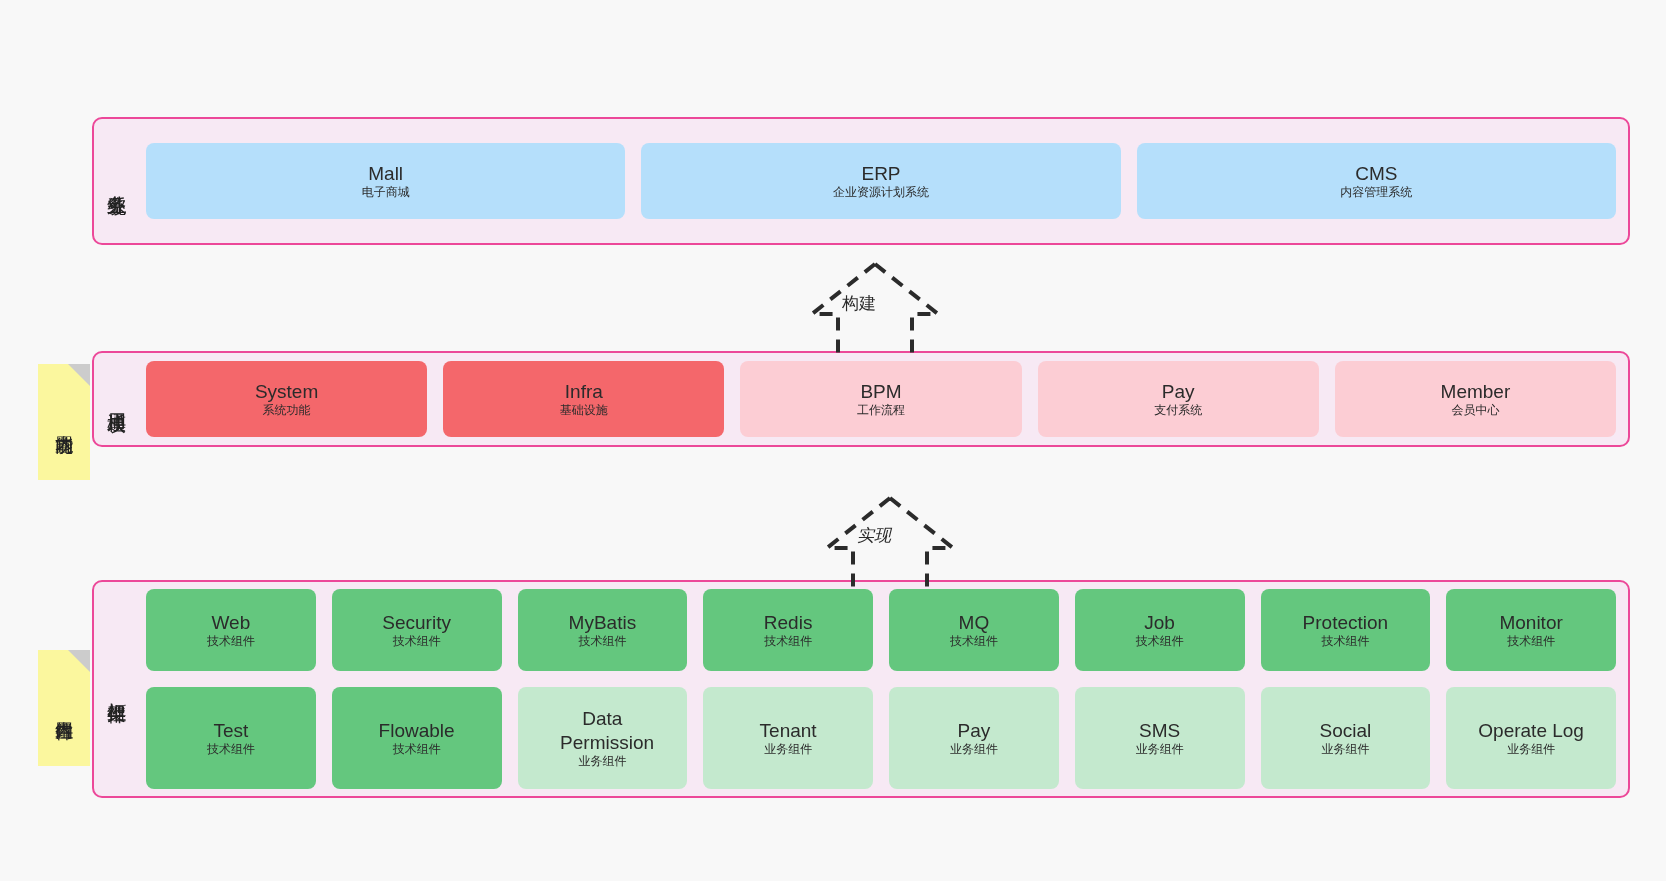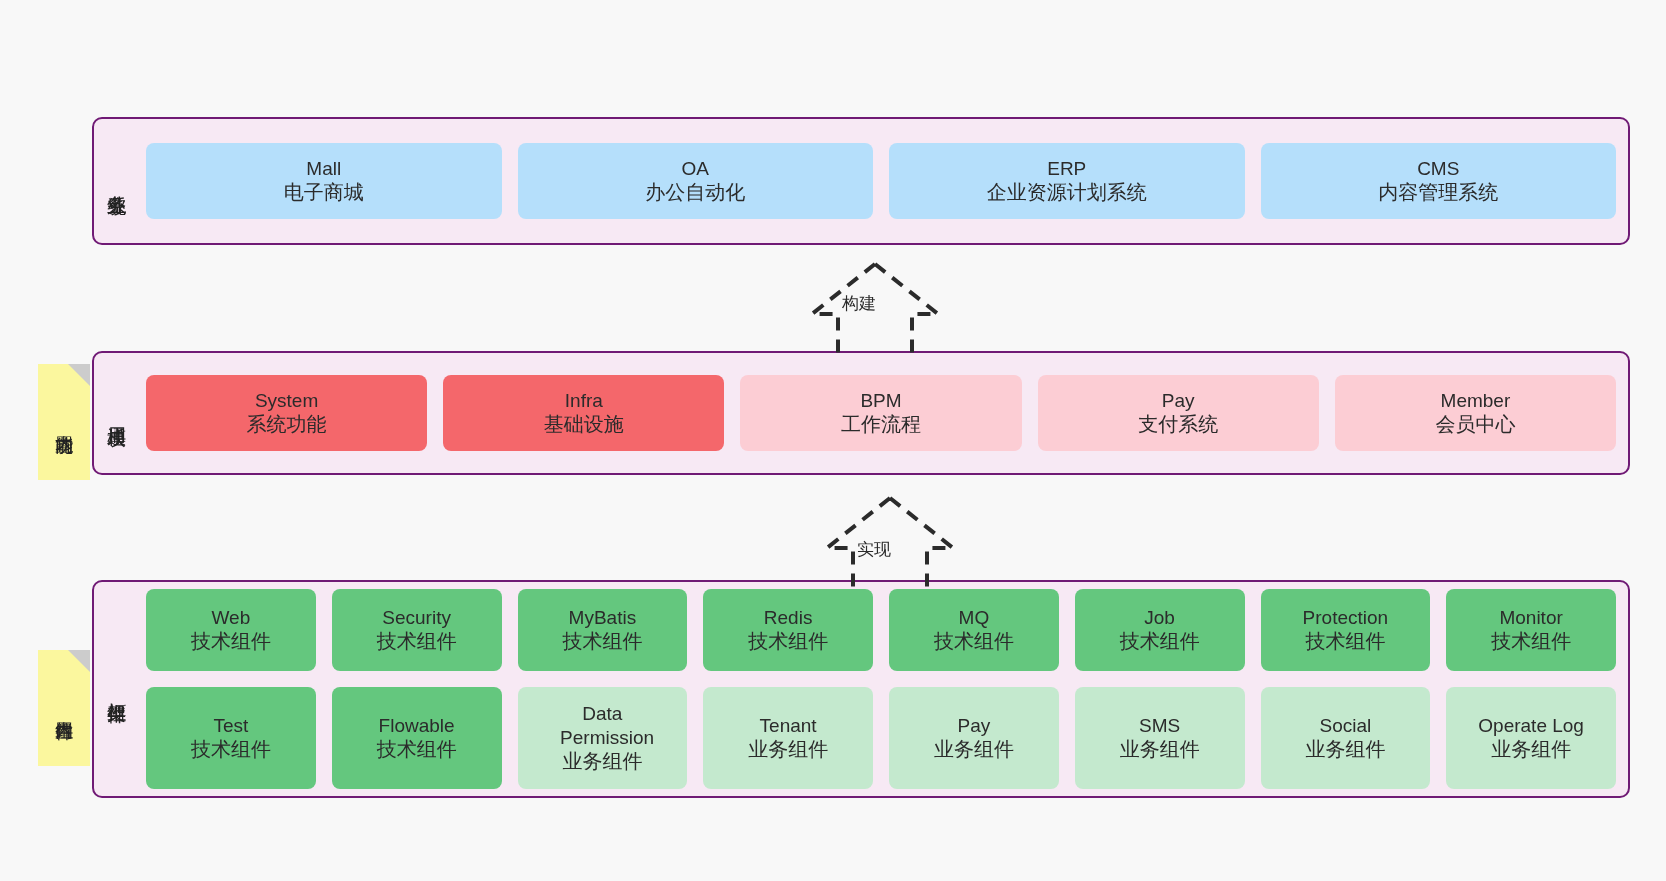--- a/index.html
+++ b/index.html
@@ -18,21 +18,21 @@
 
   .canvas {
     position: absolute;
     inset: 0;
   }
 
   
   .layer {
     position: absolute;
     background: #f7e9f4;
-    border: 2px solid #701a75;
+    border: 2px solid #ec4899;
     border-radius: 10px;
     box-sizing: border-box;
     display: flex;
     align-items: stretch;
   }
 
   .layer-title {
     width: 46px;
     flex: 0 0 46px;
     display: flex;
@@ -74,21 +74,21 @@
     text-align: center;
     box-sizing: border-box;
     padding: 6px 4px;
     line-height: 1.25;
   }
   .card .t1 {
     font-size: 19px;
     color: #2b2b2b;
   }
   .card .t2 {
-    font-size: 20px;
+    font-size: 12px;
     color: #2b2b2b;
   }
 
   .card.blue      { background: #b5dffb; }
   .card.red       { background: #f4676b; }
   .card.pink      { background: #fccdd4; }
   .card.green     { background: #64c77e; }
   .card.lightgreen{ background: #c4e9ce; }
 
   
@@ -141,43 +141,39 @@
 
   <div class="layer" id="layer-business" style="left:92px; top:117px; width:1538px; height:128px;">
     <div class="layer-title">业务系统</div>
     <div class="layer-body">
       <div class="row" style="height:76px;">
         <div class="card blue">
           <div class="t1">Mall</div>
           <div class="t2">电子商城</div>
         </div>
         <div class="card blue">
-          <div class="t1">OA</div>
-          <div class="t2">办公自动化</div>
-        </div>
-        <div class="card blue">
           <div class="t1">ERP</div>
           <div class="t2">企业资源计划系统</div>
         </div>
         <div class="card blue">
           <div class="t1">CMS</div>
           <div class="t2">内容管理系统</div>
         </div>
       </div>
     </div>
   </div>
 
   <div class="connector" style="left:800px; top:258px; width:150px; height:98px;">
     <svg width="150" height="98" viewBox="0 0 150 98">
       <path d="M75 6 L138 56 L112 56 L112 96 M75 6 L12 56 L38 56 L38 96" fill="none" stroke="#2b2b2b" stroke-width="4" stroke-dasharray="13,9" stroke-linecap="butt" stroke-linejoin="miter"></path>
     </svg>
     <div class="connector-label" style="left:42px; top:34px;">构建</div>
   </div>
 
-  <div class="layer" id="layer-common" style="left:92px; top:351px; width:1538px; height:124px;">
+  <div class="layer" id="layer-common" style="left:92px; top:351px; width:1538px; height:96px;">
     <div class="layer-title">通用模块</div>
     <div class="layer-body">
       <div class="row" style="height:76px;">
         <div class="card red">
           <div class="t1">System</div>
           <div class="t2">系统功能</div>
         </div>
         <div class="card red">
           <div class="t1">Infra</div>
           <div class="t2">基础设施</div>
@@ -199,21 +195,21 @@
   </div>
 
   <div class="note" style="left:38px; top:364px; width:52px; height:116px;">
     <span>内置功能</span>
   </div>
 
   <div class="connector" style="left:815px; top:492px; width:150px; height:98px;">
     <svg width="150" height="98" viewBox="0 0 150 98">
       <path d="M75 6 L138 56 L112 56 L112 96 M75 6 L12 56 L38 56 L38 96" fill="none" stroke="#2b2b2b" stroke-width="4" stroke-dasharray="13,9" stroke-linecap="butt" stroke-linejoin="miter"></path>
     </svg>
-    <div class="connector-label" style="left:42px; top:46px;">实现</div>
+    <div class="connector-label" style="left:42px; top:32px;font-style:italic;">实现</div>
   </div>
 
   <div class="layer" id="layer-framework" style="left:92px; top:580px; width:1538px; height:218px;justify-content:space-between;">
     <div class="layer-title">框架组件</div>
     <div class="layer-body">
 
       <div class="row" style="height:82px;">
         <div class="card green">
           <div class="t1">Web</div>
           <div class="t2">技术组件</div>

